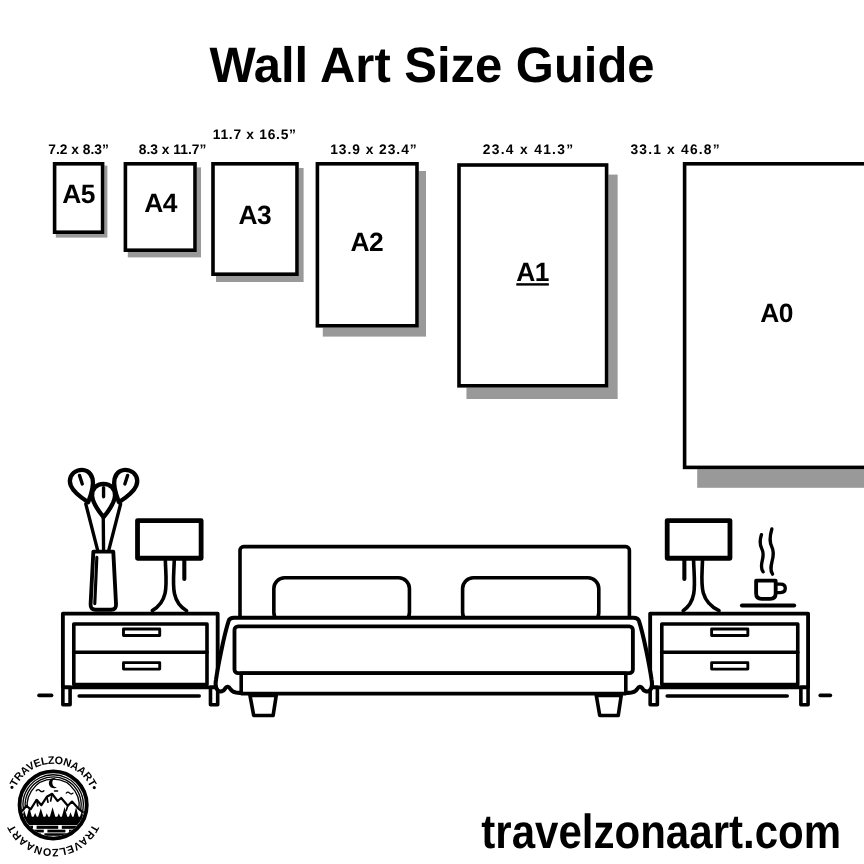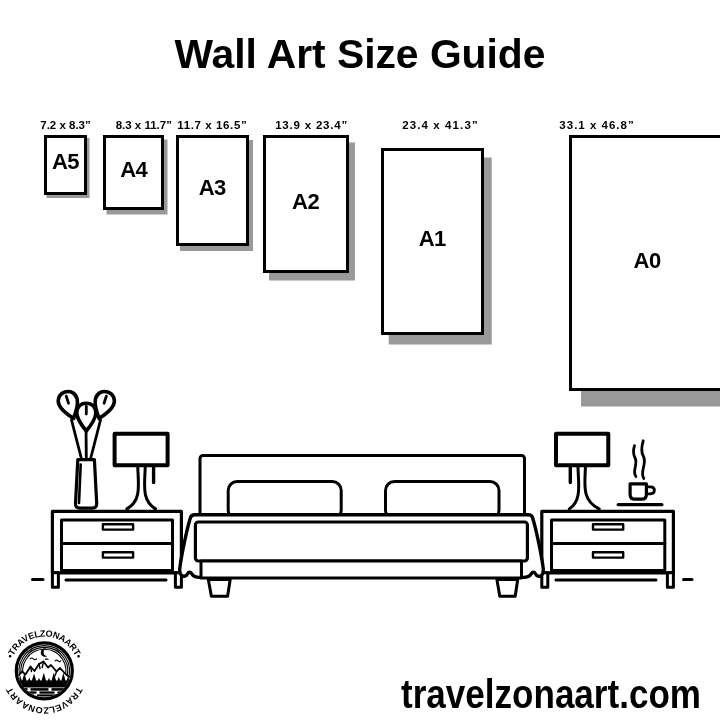--- a/index.html
+++ b/index.html
@@ -13,37 +13,37 @@
 </style>
 </head>
 <body>
 
 <div id="title" style="position:absolute;left:0;top:30.2px;width:720px;text-align:center;font-weight:700;font-size:41.5px;color:#000;transform:scaleX(0.983);transform-origin:360px 0;white-space:nowrap;">Wall Art Size Guide</div>
 
 <div class="sz" style="left:65.5px;top:119px;">7.2 x 8.3”</div>
 
 <div class="sz" style="left:133.8px;top:119px;padding-left:20px;">8.3 x 11.7”</div>
 
-<div class="sz" style="left:212.3px;top:119px;letter-spacing:0.6px;">11.7 x 16.5”</div>
+<div class="sz" style="left:212.3px;top:107px;letter-spacing:0.6px;">11.7 x 16.5”</div>
 
 <div class="sz" style="left:311.6px;top:119px;letter-spacing:0.8px;">13.9 x 23.4”</div>
 
 <div class="sz" style="left:440.5px;top:119px;letter-spacing:1.1px;">23.4 x 41.3”</div>
 
-<div class="sz" style="left:597px;top:119px;letter-spacing:1px;">33.1 x 46.8”</div>
+<div class="sz" style="left:563px;top:119px;letter-spacing:1px;">33.1 x 46.8”</div>
 
 <div class="frame" style="left:44px;top:135px;width:43px;height:59.5px;box-shadow:2.5px 3px 0 #999;">A5</div>
 
 <div class="frame" style="left:103.3px;top:135px;width:61px;height:74.5px;box-shadow:3.5px 4.5px 0 #999;">A4</div>
 
-<div class="frame" style="left:175.8px;top:135px;width:73px;height:111px;box-shadow:4px 5px 0 #999;">A3</div>
+<div class="frame" style="left:175.8px;top:135px;width:73px;height:95px;box-shadow:4px 5px 0 #999;">A3</div>
 
 <div class="frame" style="left:262.6px;top:135px;width:86px;height:138px;box-shadow:6px 7.5px 0 #999;">A2</div>
 
-<div class="frame" style="left:380.8px;top:148px;width:103px;height:186.5px;box-shadow:7.7px 9.5px 0 #999;">A1</div>
+<div class="frame" style="left:380.8px;top:136px;width:126px;height:186.5px;box-shadow:7.7px 9.5px 0 #999;text-decoration:underline;">A1</div>
 
 <div class="frame" style="left:521px;top:135px;width:156.3px;height:256px;box-shadow:12px 15.5px 0 #999;margin-left:48px;">A0</div>
 
 <svg width="720" height="720" viewBox="0 0 720 720" style="position:absolute;left:0;top:0;" fill="none" stroke="#000" stroke-width="3" stroke-linecap="round" stroke-linejoin="round">
 
 <path d="M32.5,579.5 H43"></path>
 
 <path d="M66,580 H166"></path>
 
 <path d="M556,580 H656"></path>

